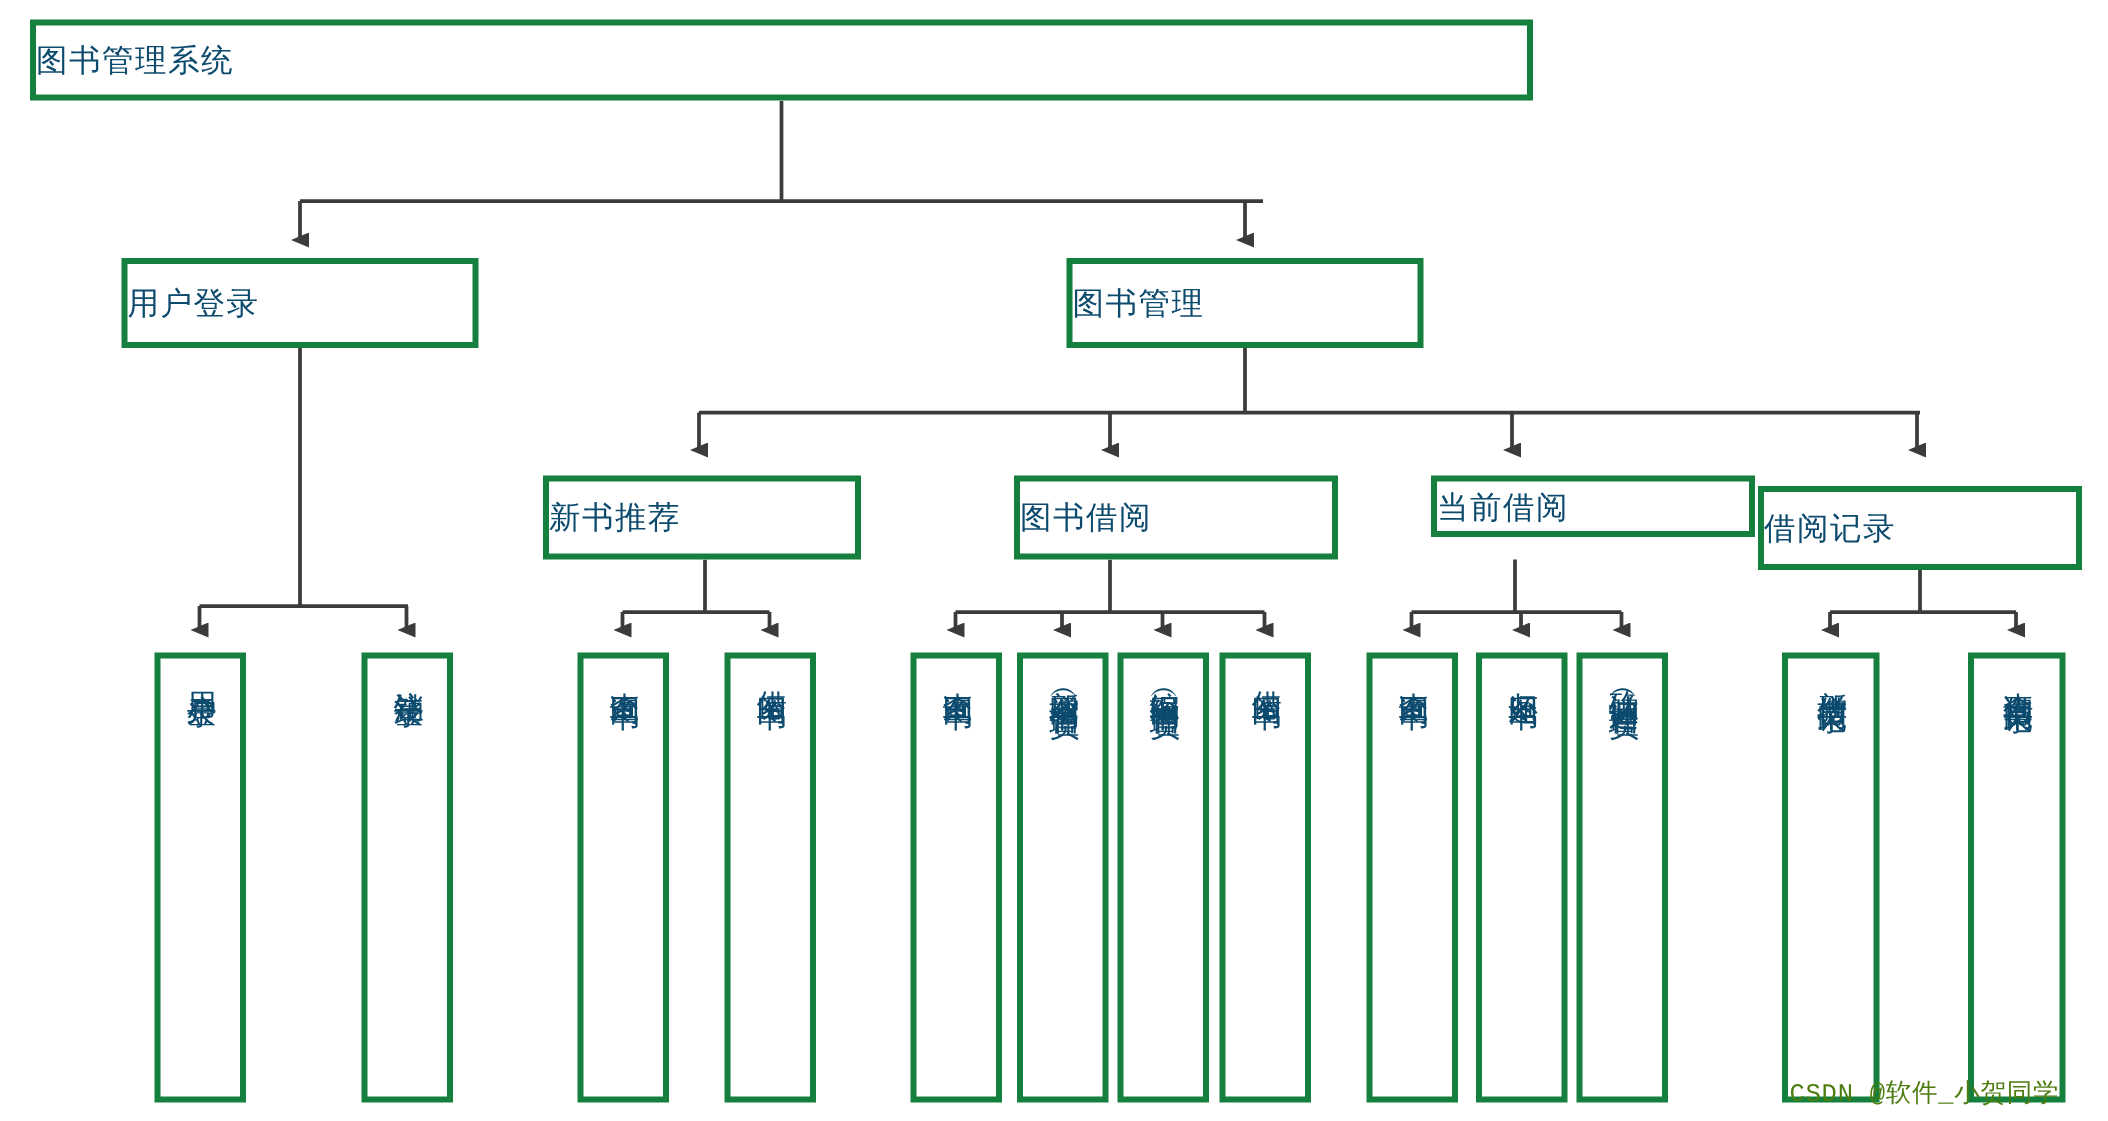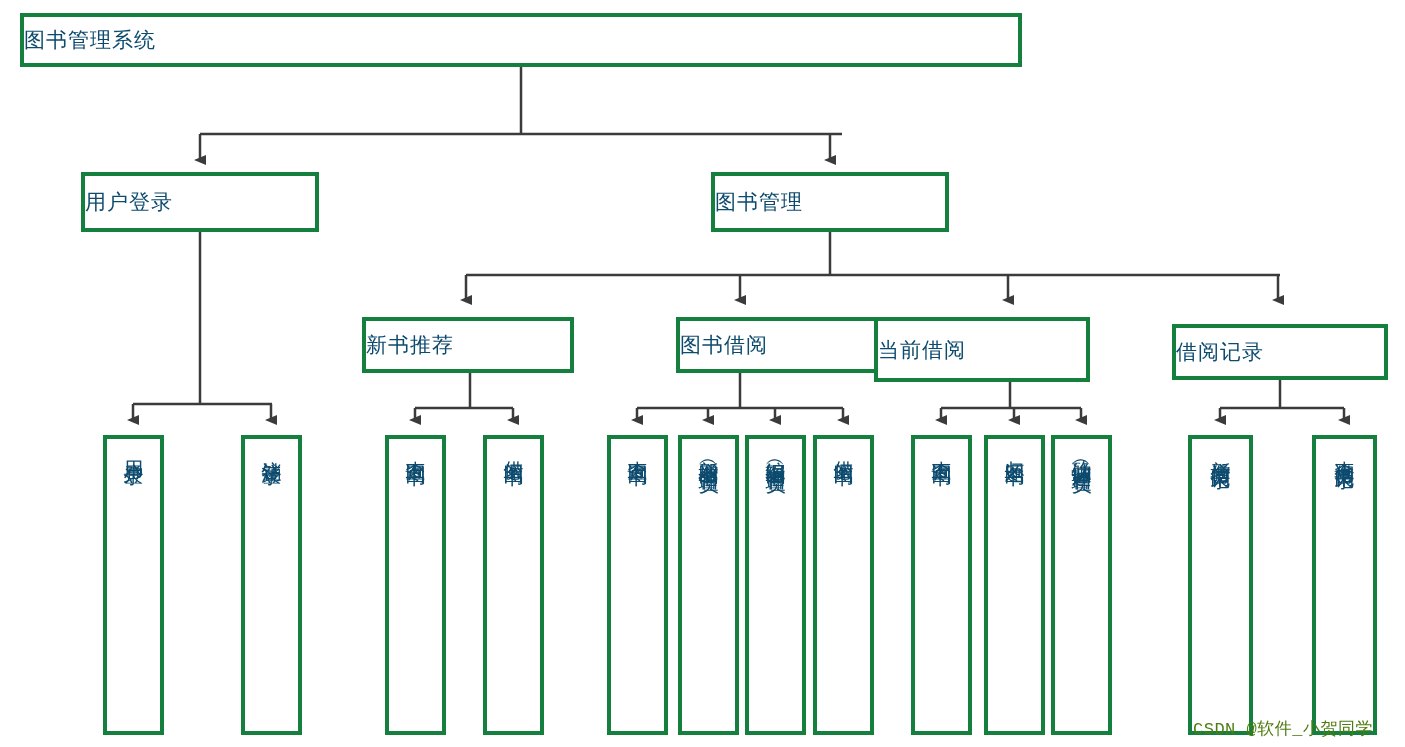--- a/index.html
+++ b/index.html
@@ -130,21 +130,21 @@
   <div class="node horiz" style="left:711px; top:172px; width:238px; height:60px;">
     <span>图书管理</span>
   </div>
 
   <div class="node horiz" style="left:362px; top:317px; width:212px; height:56px;">
     <span>新书推荐</span>
   </div>
   <div class="node horiz" style="left:632px; top:317px; width:216px; height:56px;margin-left:44px;">
     <span>图书借阅</span>
   </div>
-  <div class="node horiz" style="left:874px; top:317px; width:216px; height:65px;">
+  <div class="node horiz" style="left:954px; top:317px; width:216px; height:41px;">
     <span>当前借阅</span>
   </div>
   <div class="node horiz" style="left:1172px; top:324px; width:216px; height:56px;">
     <span>借阅记录</span>
   </div>
 
   <div class="node vert" style="left:103px; top:435px; width:61px; height:300px;">
     <span class="vtext">用户登录</span>
   </div>
   <div class="node vert" style="left:241px; top:435px; width:61px; height:300px;">

